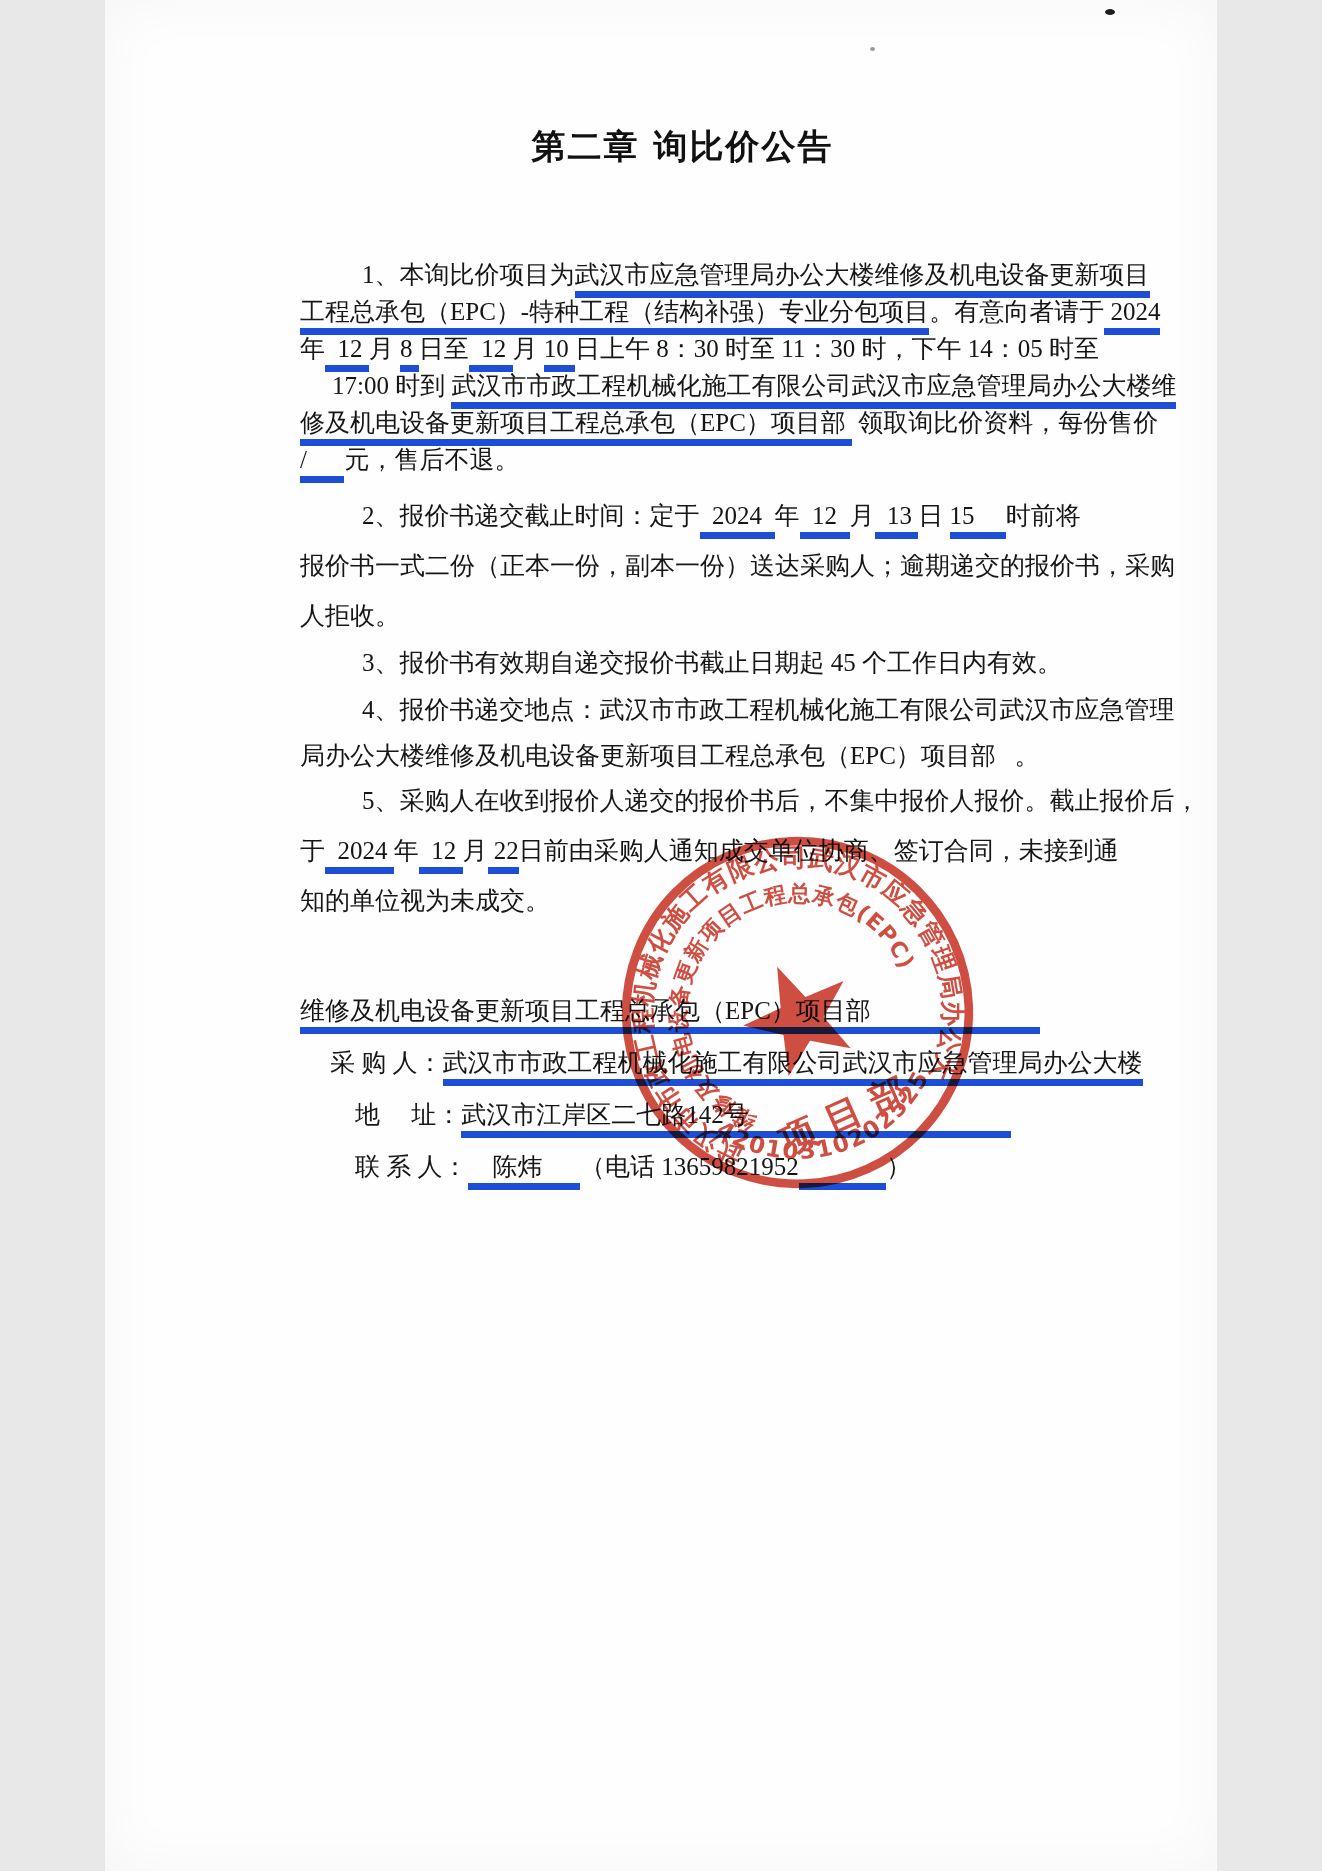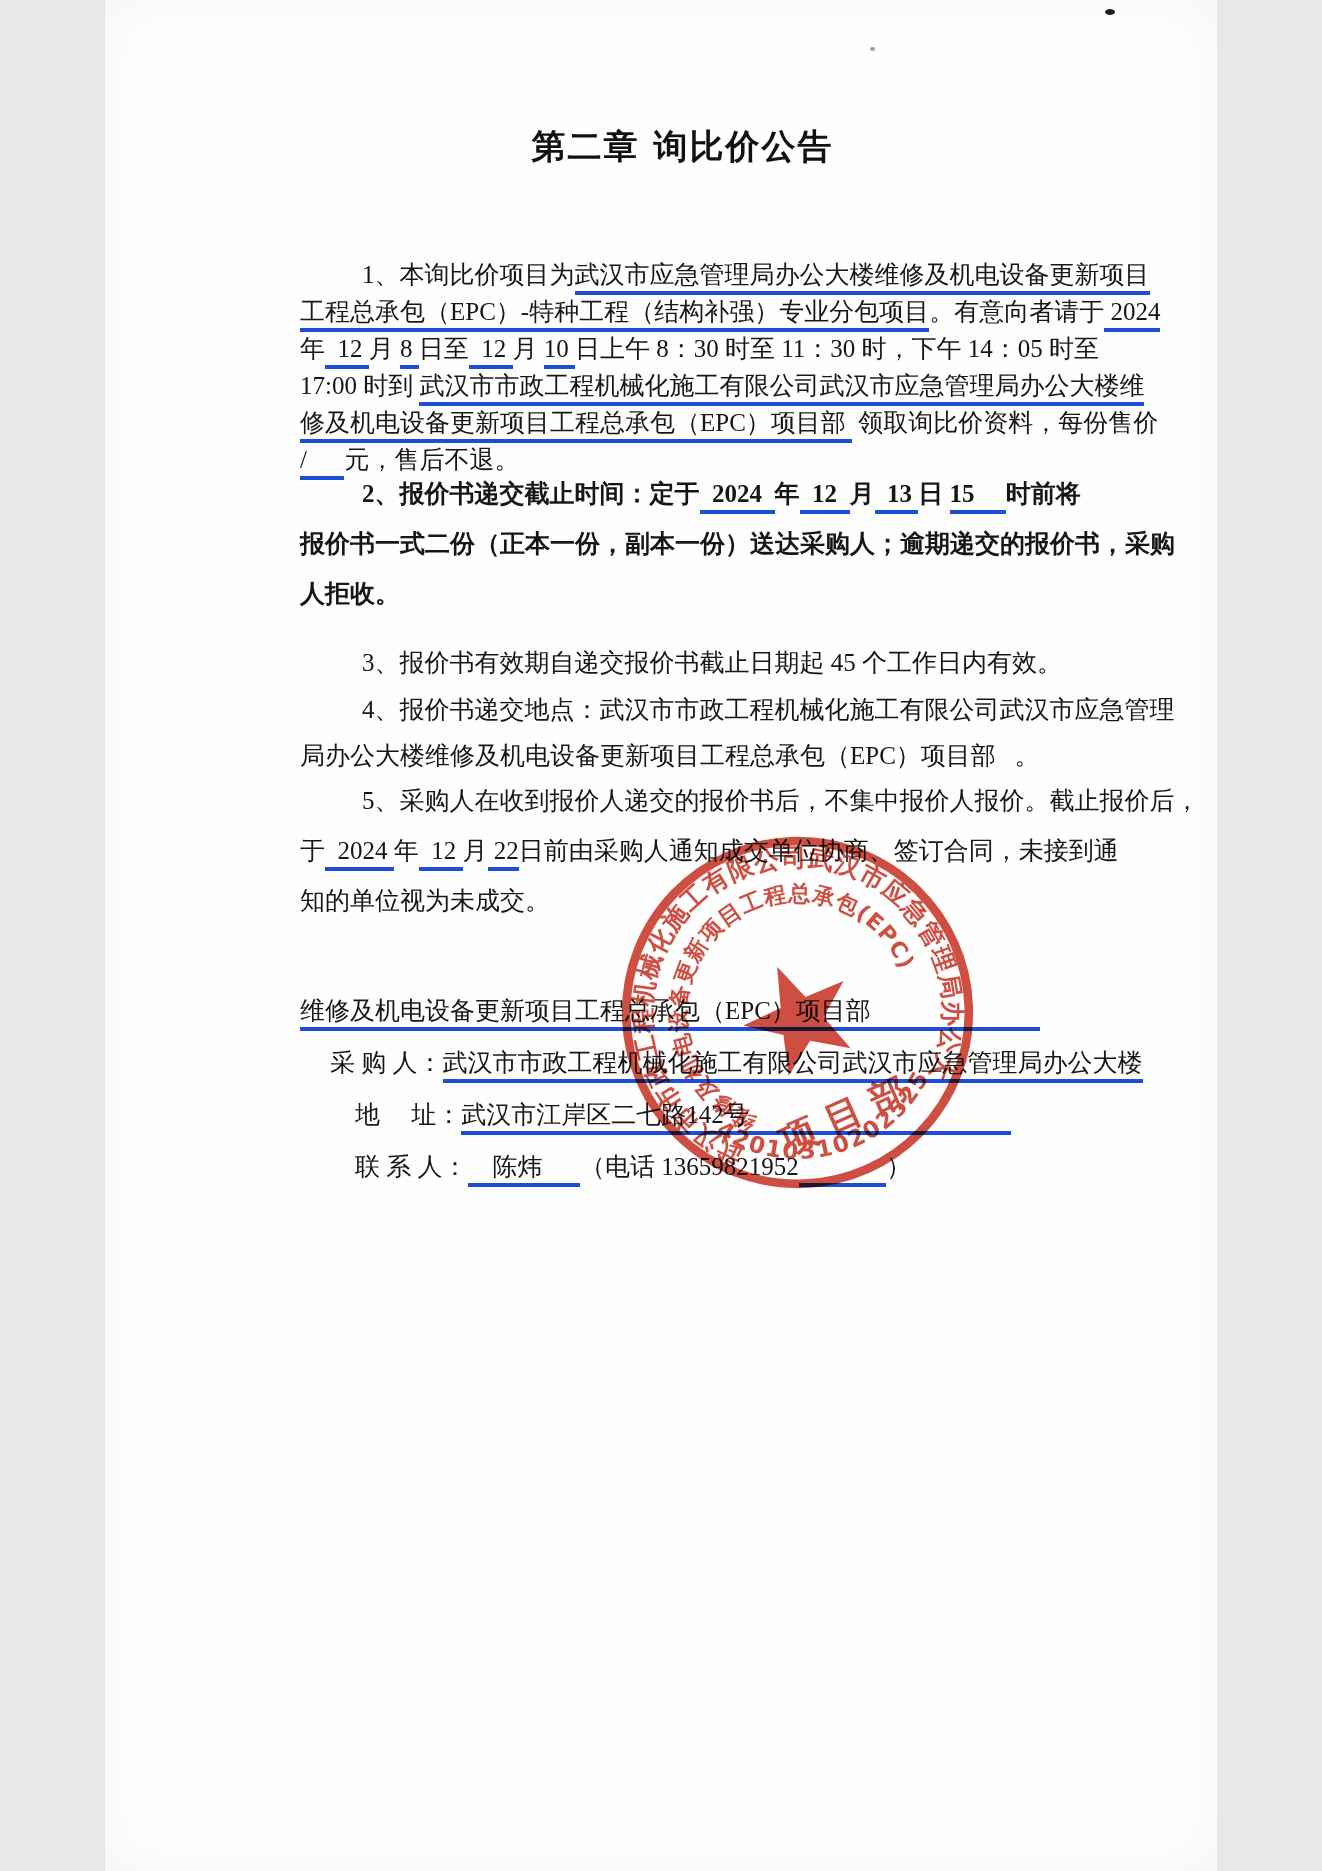--- a/index.html
+++ b/index.html
@@ -10,21 +10,21 @@
     font-family:"Liberation Serif","DejaVu Serif",serif;
     color:#1a1a1a;
   }
   .title{
     position:absolute;left:0;top:124px;width:1155px;margin:0;
     text-align:center;font-size:34px;font-weight:bold;letter-spacing:2px;
     font-family:"DejaVu Sans","Liberation Sans",sans-serif;color:#111;
   }
   .block{position:absolute;left:195px;width:790px;}
   .line{white-space:pre;font-size:25px;color:#161616;}
-  .u{border-bottom:4px solid #1d4ed8;padding-bottom:3px;}
+  .u{border-bottom:7px solid #1d4ed8;padding-bottom:3px;}
   
   .seal{
     position:absolute;left:500px;top:820px;width:385px;height:385px;
     transform:rotate(-24deg);opacity:0.88;mix-blend-mode:multiply;
     pointer-events:none;
   }
   .seal text, .seal textPath{
     font-family:"DejaVu Sans","Liberation Sans",sans-serif;font-weight:bold;
   }
   
@@ -60,25 +60,25 @@
 
 <div class="page">
 
   <h1 class="title">第二章  询比价公告</h1>
 
   <div id="paras">
       <div class="block" style="top: 256px;">
         <div class="line" style="line-height: 37px; padding-left: 62px;"><span>1、本询比价项目为</span><span class="u">武汉市应急管理局办公大楼维修及机电设备更新项目</span></div>
         <div class="line" style="line-height: 37px;"><span class="u">工程总承包（EPC）-特种工程（结构补强）专业分包项目</span><span>。有意向者请于</span><span class="u"> 2024</span></div>
         <div class="line" style="line-height: 37px;"><span>年</span><span class="u">  12 </span><span>月 </span><span class="u">8 </span><span>日至</span><span class="u">  12 </span><span>月 </span><span class="u">10 </span><span>日上午 8：30 时至 11：30 时，下午 14：05 时至</span></div>
-        <div class="line" style="line-height: 37px;"><span>17:00 时到 </span><span class="u">武汉市市政工程机械化施工有限公司武汉市应急管理局办公大楼维</span></div>
+        <div class="line" style="line-height: 37px; margin-left: 32px;"><span>17:00 时到 </span><span class="u">武汉市市政工程机械化施工有限公司武汉市应急管理局办公大楼维</span></div>
         <div class="line" style="line-height: 37px;"><span class="u">修及机电设备更新项目工程总承包（EPC）项目部 </span><span> 领取询比价资料，每份售价</span></div>
         <div class="line" style="line-height: 37px;"><span class="u">/      </span><span>元，售后不退。</span></div>
       </div>
-      <div class="block" style="top: 469px; font-weight: bold;">
+      <div class="block" style="top: 491px;">
         <div class="line" style="line-height: 50px; padding-left: 62px;"><span>2、报价书递交截止时间：定于</span><span class="u">  2024  </span><span>年</span><span class="u">  12  </span><span>月</span><span class="u">  13 </span><span>日 </span><span class="u">15     </span><span>时前将</span></div>
         <div class="line" style="line-height: 50px;"><span>报价书一式二份（正本一份，副本一份）送达采购人；逾期递交的报价书，采购</span></div>
         <div class="line" style="line-height: 50px;"><span>人拒收。</span></div>
       </div>
       <div class="block" style="top: 638px;">
         <div class="line" style="line-height: 50px; padding-left: 62px;"><span>3、报价书有效期自递交报价书截止日期起 45 个工作日内有效。</span></div>
       </div>
       <div class="block" style="top: 687px;">
         <div class="line" style="line-height: 46px; padding-left: 62px;"><span>4、报价书递交地点：武汉市市政工程机械化施工有限公司武汉市应急管理</span></div>
         <div class="line" style="line-height: 46px;"><span>局办公大楼维修及机电设备更新项目工程总承包（EPC）项目部   。</span></div>

